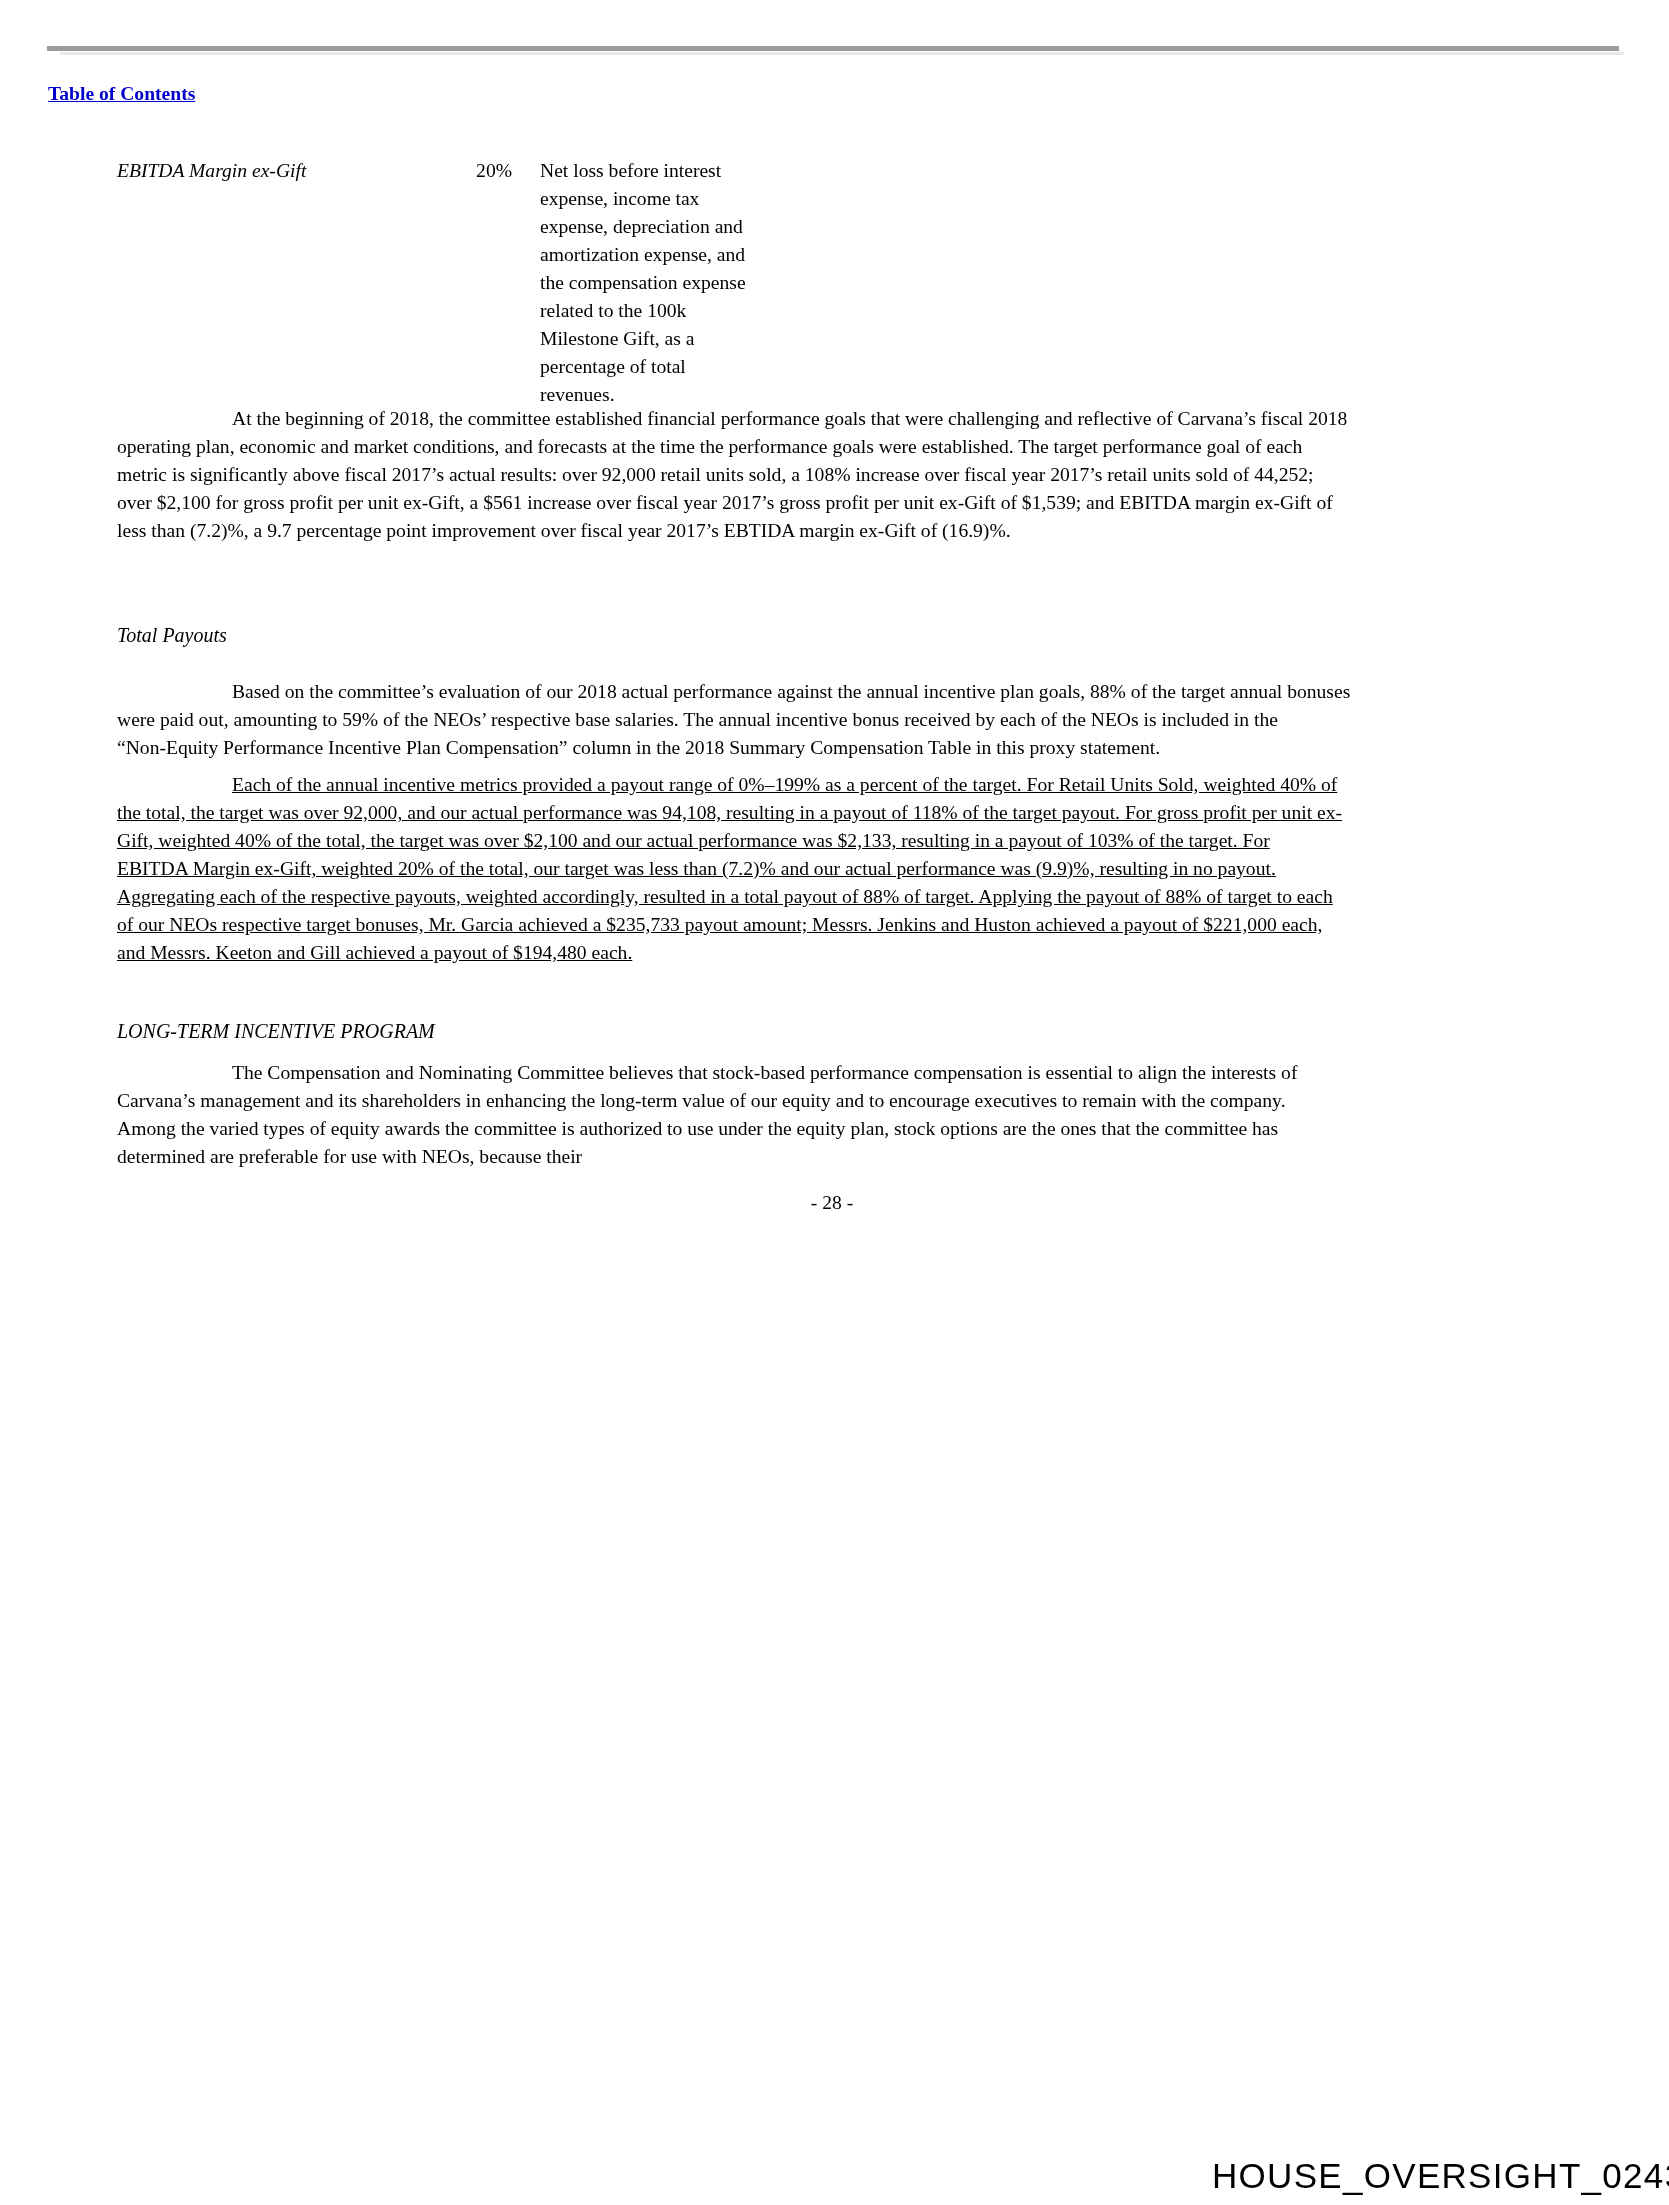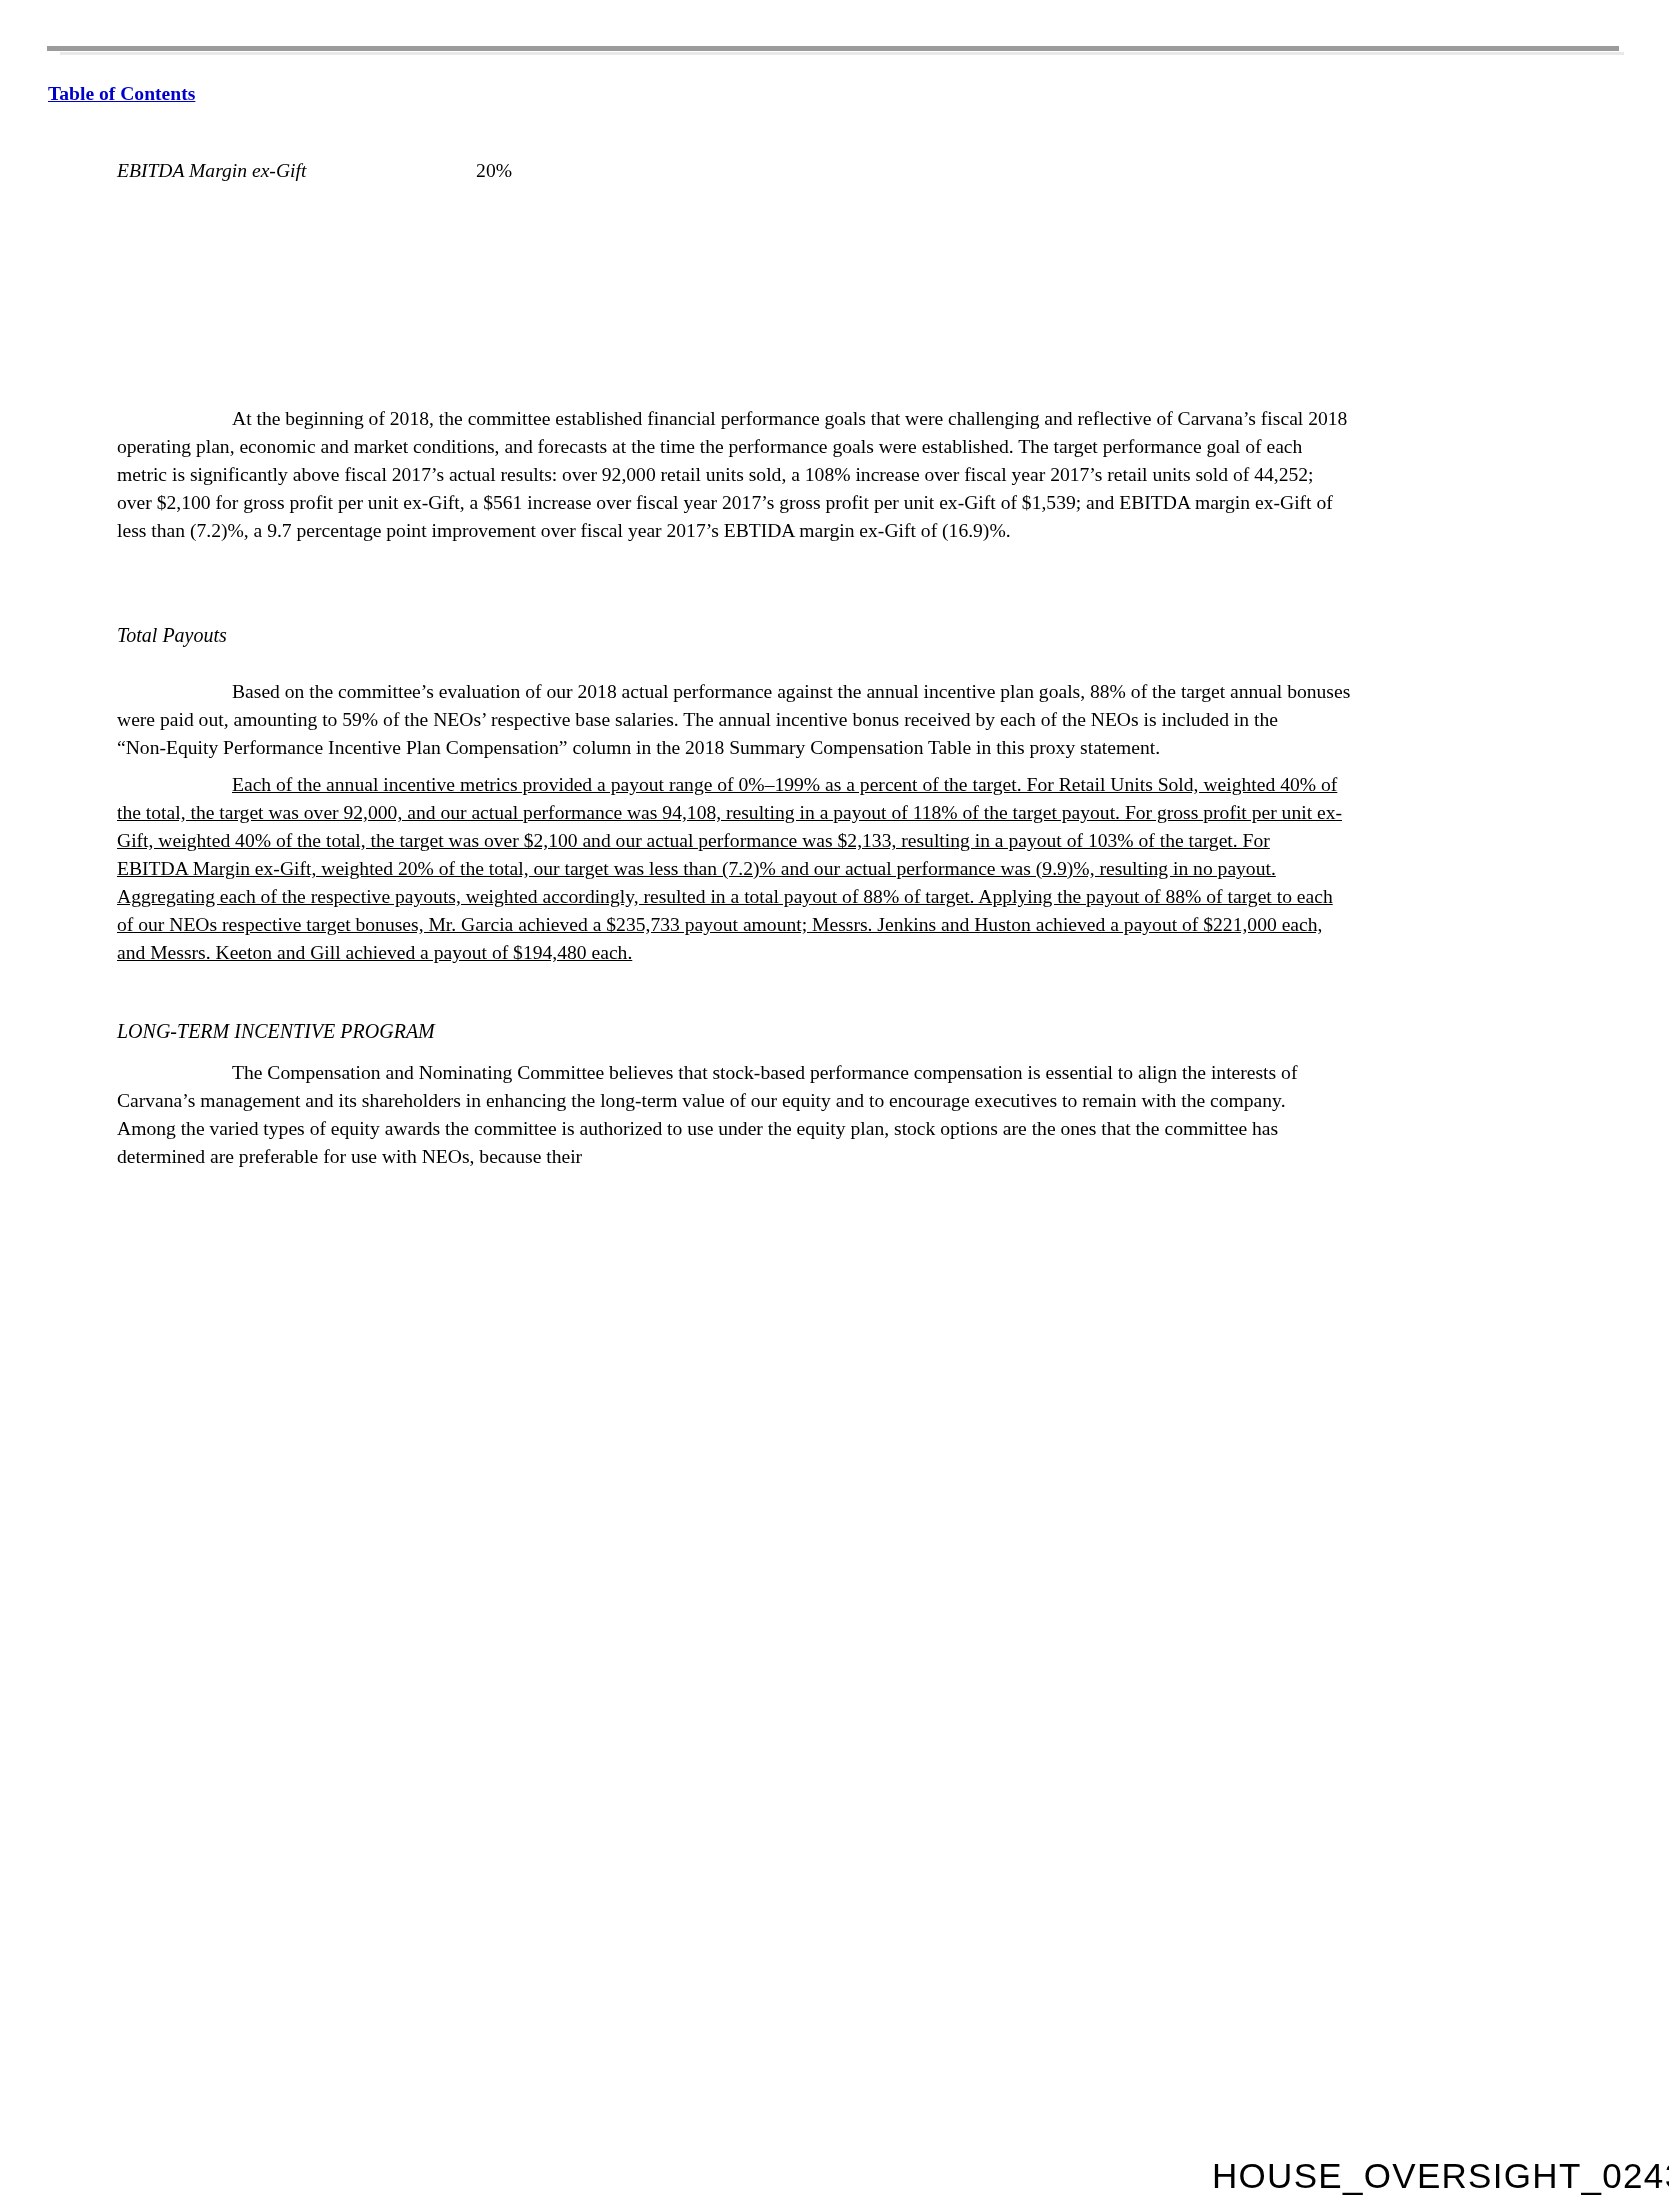--- a/index.html
+++ b/index.html
@@ -67,20 +67,29 @@
 
   <div class="abs rule-dark"></div>
   <div class="abs rule-light"></div>
 
   <a class="abs toc-link">Table of Contents</a>
 
   <div class="abs body-text col-metric">EBITDA Margin ex-Gift</div>
 
   <div class="abs body-text col-weight">20%</div>
 
+  <div class="abs body-text col-def">Net loss before interest
+expense, income tax
+expense, depreciation and
+amortization expense, and
+the compensation expense
+related to the 100k
+Milestone Gift, as a
+percentage of total
+revenues.</div>
 
 
   <div class="abs body-text para para-goals">At the beginning of 2018, the committee established financial performance goals that were challenging and reflective of Carvana’s fiscal 2018
 operating plan, economic and market conditions, and forecasts at the time the performance goals were established. The target performance goal of each
 metric is significantly above fiscal 2017’s actual results: over 92,000 retail units sold, a 108% increase over fiscal year 2017’s retail units sold of 44,252;
 over $2,100 for gross profit per unit ex-Gift, a $561 increase over fiscal year 2017’s gross profit per unit ex-Gift of $1,539; and EBITDA margin ex-Gift of
 less than (7.2)%, a 9.7 percentage point improvement over fiscal year 2017’s EBTIDA margin ex-Gift of (16.9)%.</div>
 
   <div class="abs sec-heading h-total">Total Payouts</div>
 
@@ -96,17 +105,18 @@
 of our NEOs respective target bonuses, Mr. Garcia achieved a $235,733 payout amount; Messrs. Jenkins and Huston achieved a payout of $221,000 each,
 and Messrs. Keeton and Gill achieved a payout of $194,480 each.</div>
 
   <div class="abs sec-heading h-ltip">LONG-TERM INCENTIVE PROGRAM</div>
 
   <div class="abs body-text para para-ltip">The Compensation and Nominating Committee believes that stock-based performance compensation is essential to align the interests of
 Carvana’s management and its shareholders in enhancing the long-term value of our equity and to encourage executives to remain with the company.
 Among the varied types of equity awards the committee is authorized to use under the equity plan, stock options are the ones that the committee has
 determined are preferable for use with NEOs, because their</div>
 
+  <div class="abs page-number">- 28 -</div>
 
   <div class="abs footer-stamp">HOUSE_OVERSIGHT_024336</div>
 
 </div>
 
 
 </body></html>

